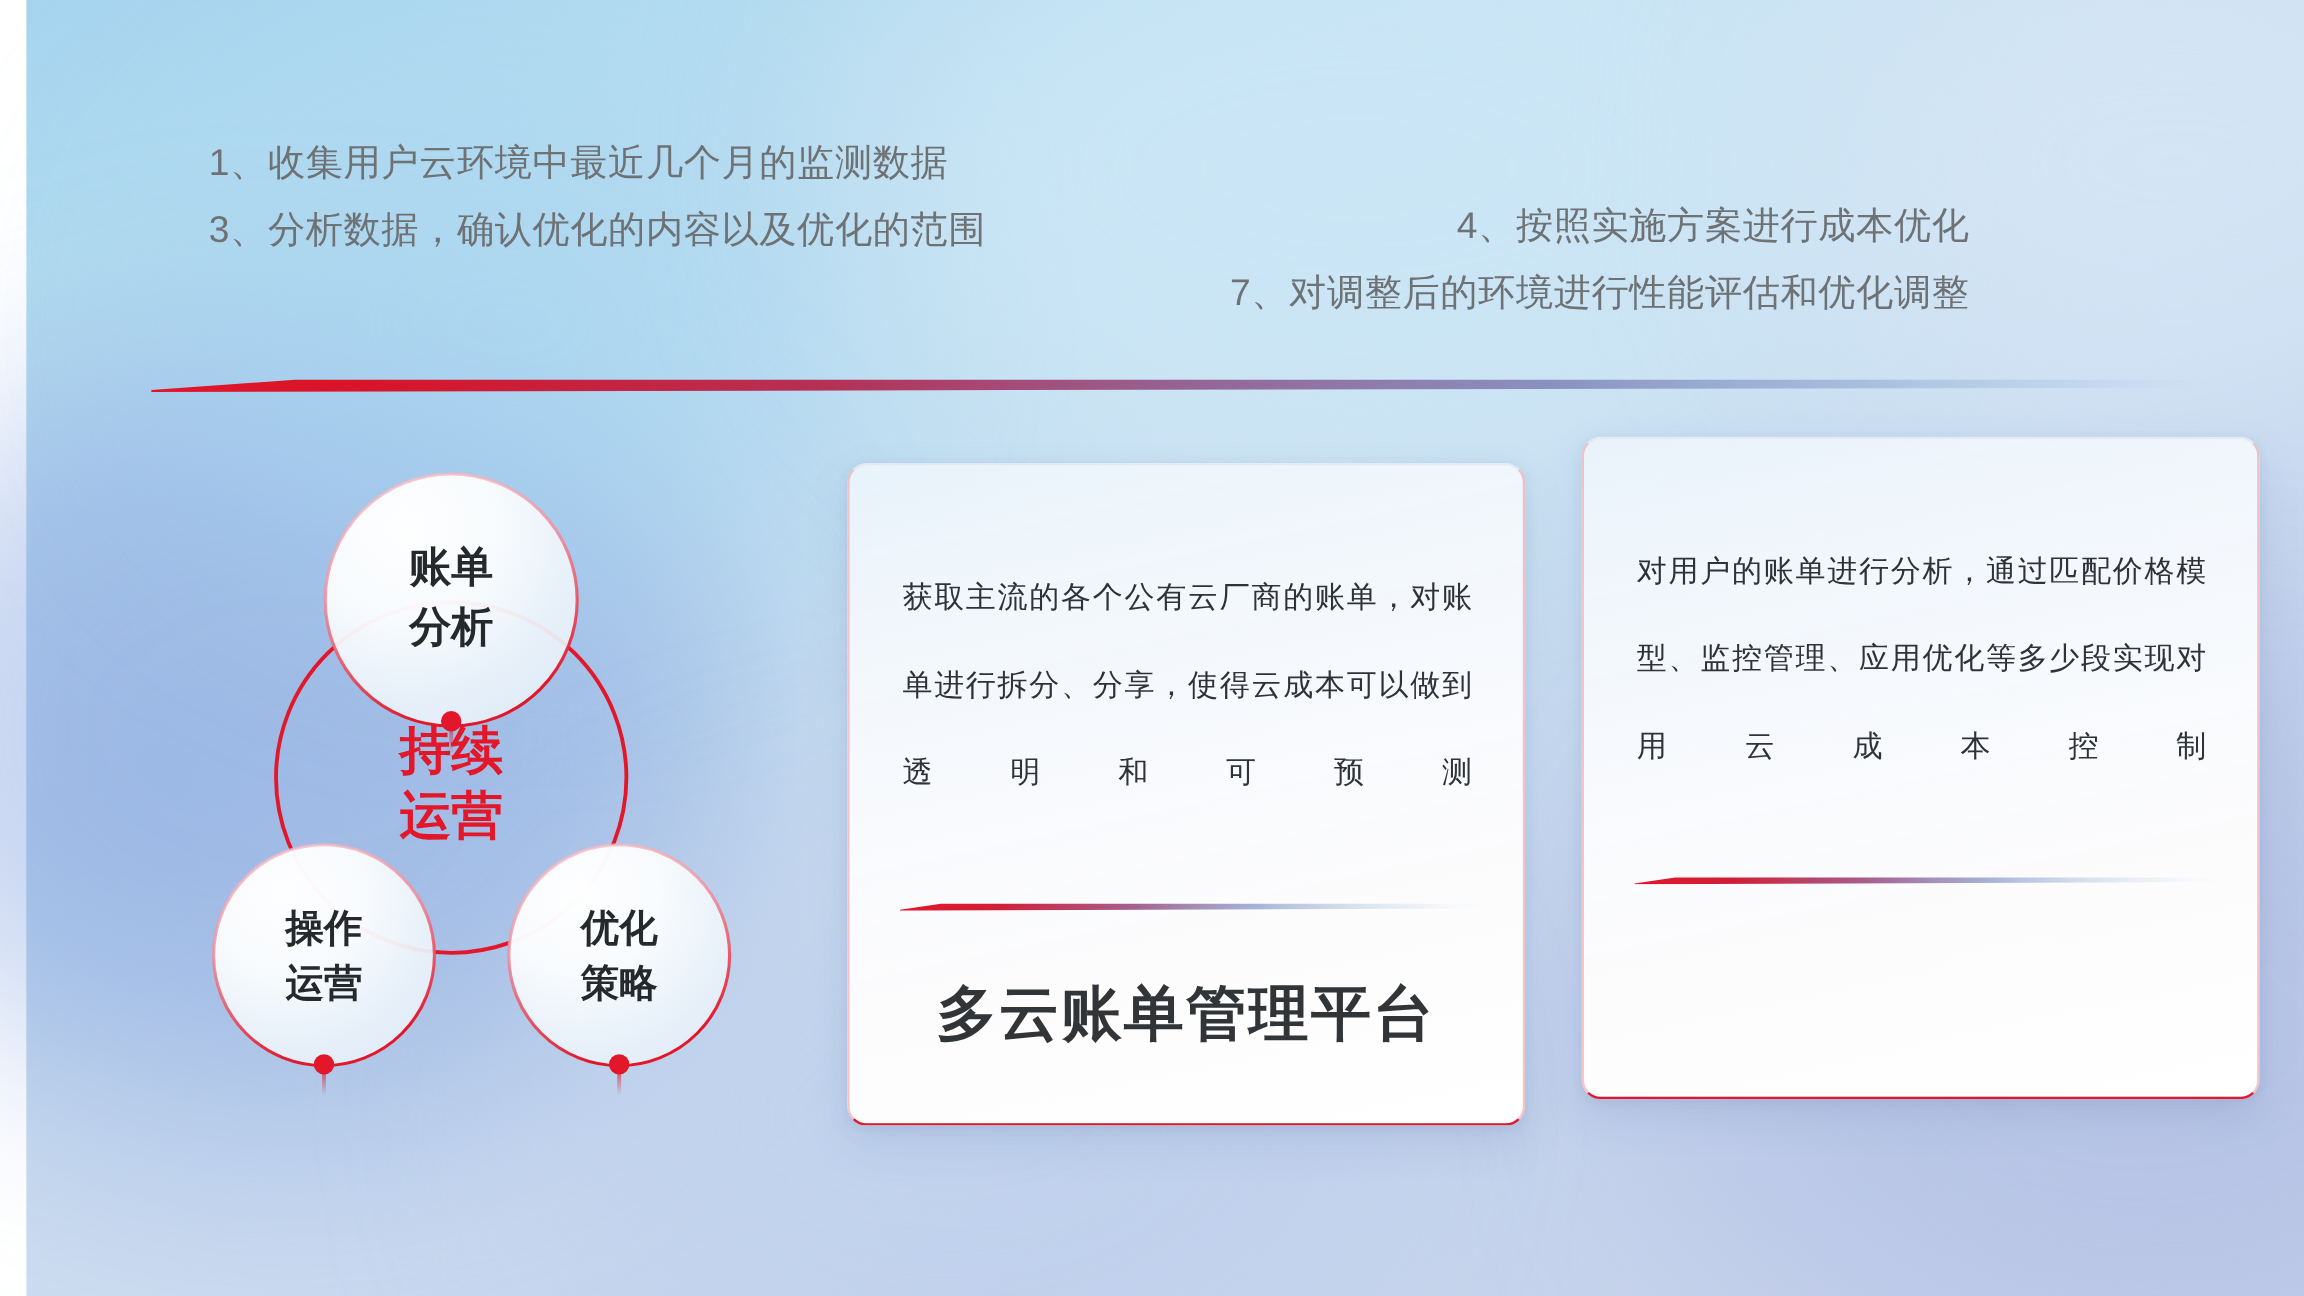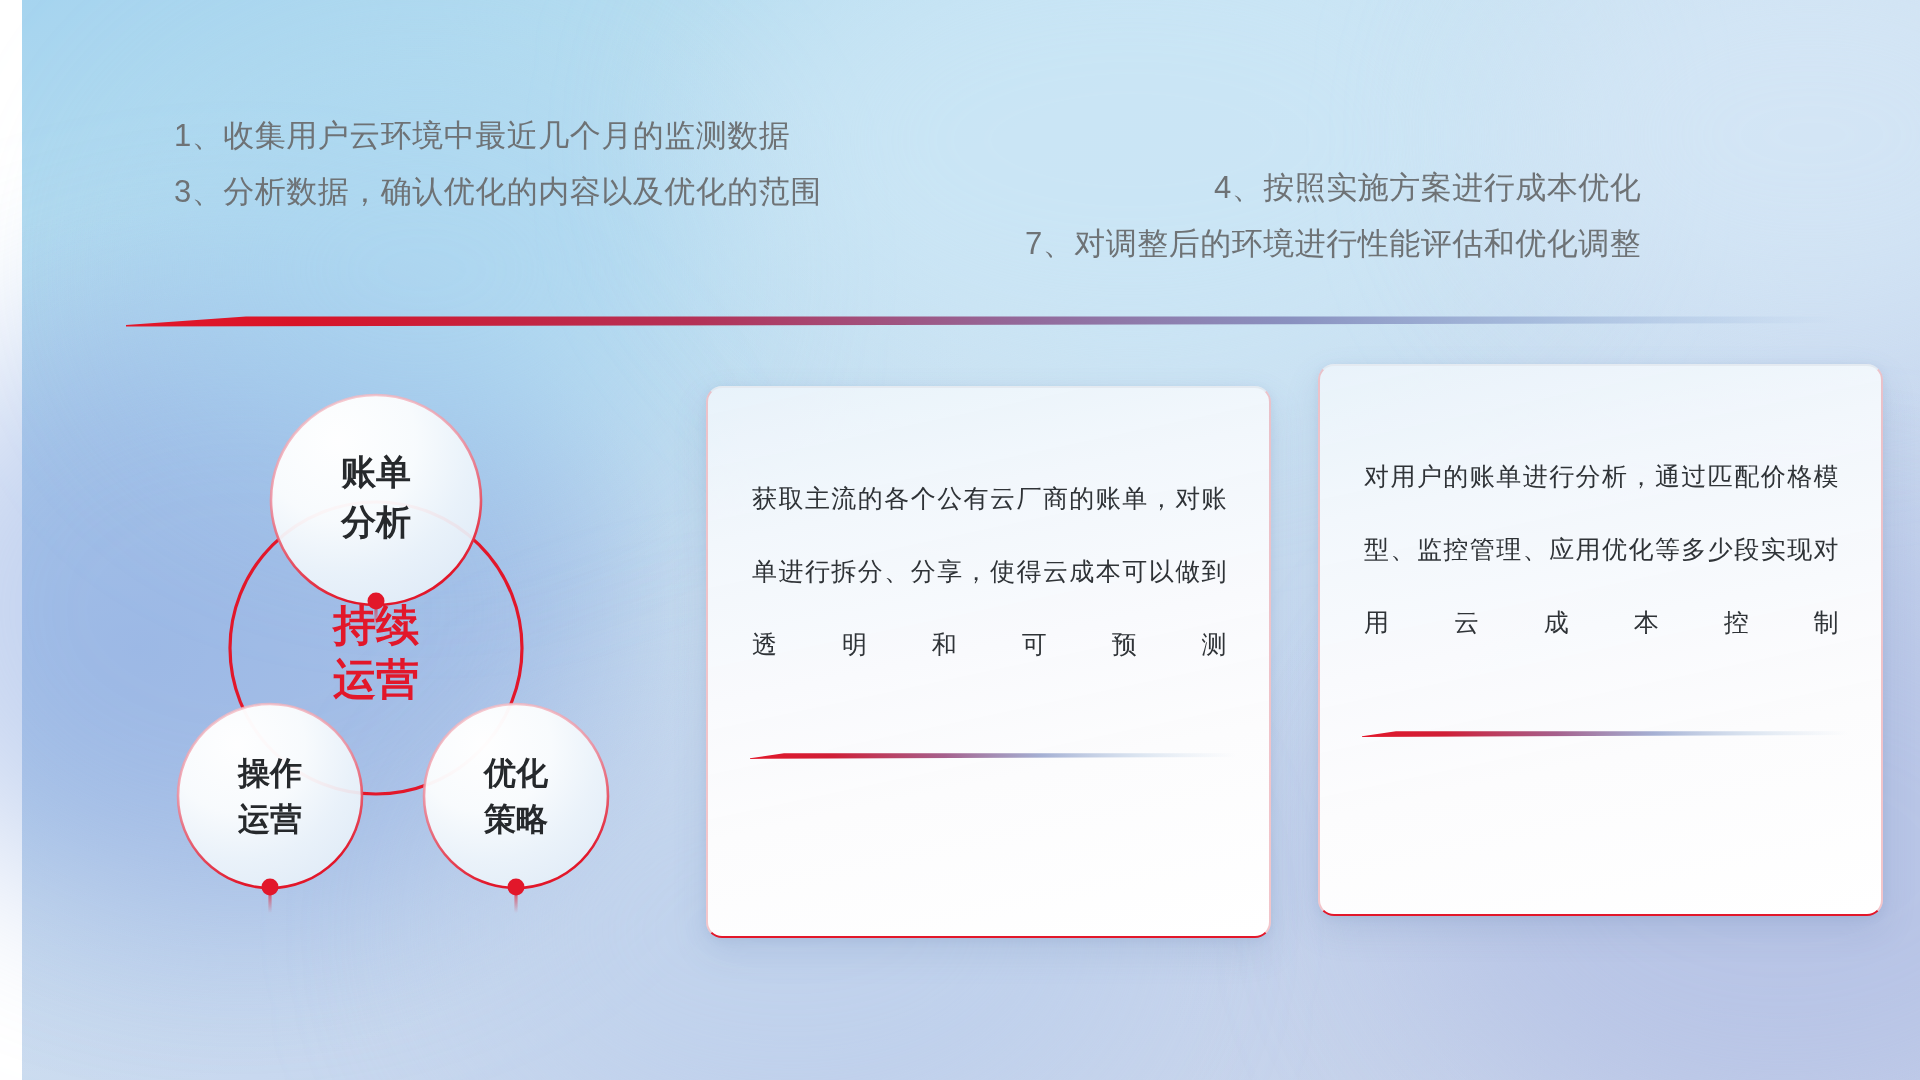--- a/index.html
+++ b/index.html
@@ -228,20 +228,21 @@
           <stop offset="0" stop-color="#e2172a" stop-opacity="1"></stop>
           <stop offset="0.17" stop-color="#cf1a33" stop-opacity="0.98"></stop>
           <stop offset="0.40" stop-color="#9a4b7d" stop-opacity="0.88"></stop>
           <stop offset="0.60" stop-color="#8090c2" stop-opacity="0.70"></stop>
           <stop offset="0.80" stop-color="#a7c0dd" stop-opacity="0.38"></stop>
           <stop offset="1" stop-color="#c6d8ea" stop-opacity="0"></stop>
         </linearGradient>
       </defs>
       <path d="M0,6.2 L34,1.2 L487,1.2 L487,5 L0,6.9 Z" fill="url(#cdGrad1)"></path>
     </svg>
+    <div class="card-title">多云账单管理平台</div>
   </div>
 
   <div class="card" id="card-2">
     <div class="card-body">对用户的账单进行分析，通过匹配价格模型、监控管理、应用优化等多少段实现对用云成本控制</div>
     <svg class="card-divider" viewBox="0 0 487 7" preserveAspectRatio="none">
       <defs>
         <linearGradient id="cdGrad2" x1="0" y1="0" x2="1" y2="0">
           <stop offset="0" stop-color="#e2172a" stop-opacity="1"></stop>
           <stop offset="0.17" stop-color="#cf1a33" stop-opacity="0.98"></stop>
           <stop offset="0.40" stop-color="#9a4b7d" stop-opacity="0.88"></stop>

